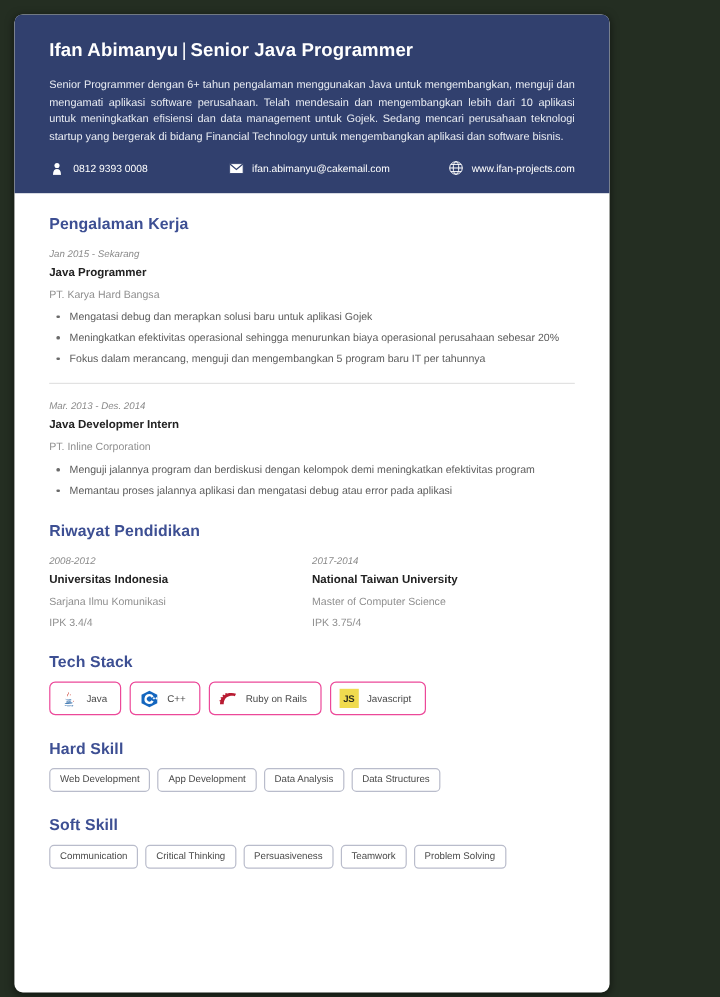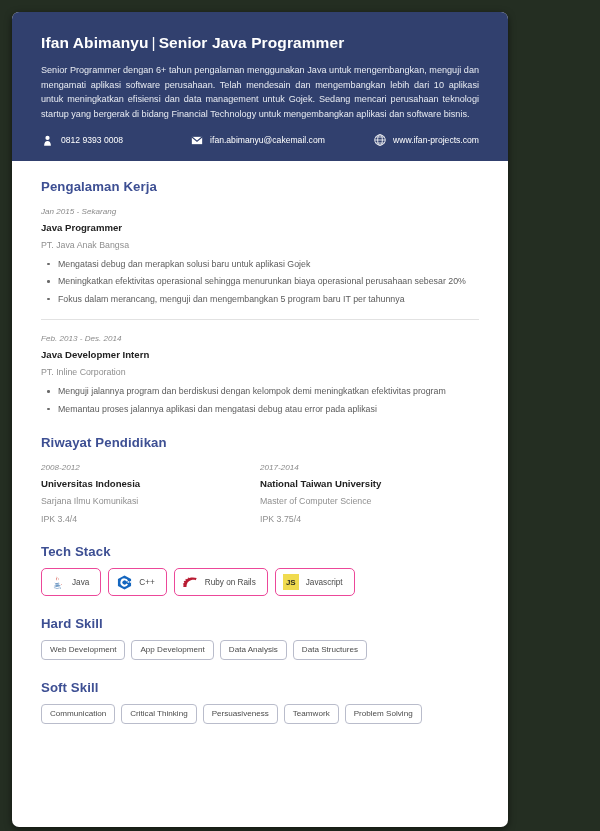--- a/index.html
+++ b/index.html
@@ -264,32 +264,32 @@
     </div>
 
     <div class="body-area">
 
       <div class="section">
         <div class="section-title">Pengalaman Kerja</div>
 
         <div>
           <div class="job-date">Jan 2015 - Sekarang</div>
           <div class="job-title">Java Programmer</div>
-          <div class="job-company">PT. Java Anak Bangsa</div>
+          <div class="job-company">PT. Karya Hard Bangsa</div>
           <ul class="bullets">
             <li>Mengatasi debug dan merapkan solusi baru untuk aplikasi Gojek</li>
             <li>Meningkatkan efektivitas operasional sehingga menurunkan biaya operasional perusahaan sebesar 20%</li>
             <li>Fokus dalam merancang, menguji dan mengembangkan 5 program baru IT per tahunnya</li>
           </ul>
         </div>
 
         <div class="divider"></div>
 
         <div>
-          <div class="job-date">Feb. 2013 - Des. 2014</div>
+          <div class="job-date">Mar. 2013 - Des. 2014</div>
           <div class="job-title">Java Developmer Intern</div>
           <div class="job-company">PT. Inline Corporation</div>
           <ul class="bullets">
             <li>Menguji jalannya program dan berdiskusi dengan kelompok demi meningkatkan efektivitas program</li>
             <li>Memantau proses jalannya aplikasi dan mengatasi debug atau error pada aplikasi</li>
           </ul>
         </div>
       </div>
 
       <div class="section">

